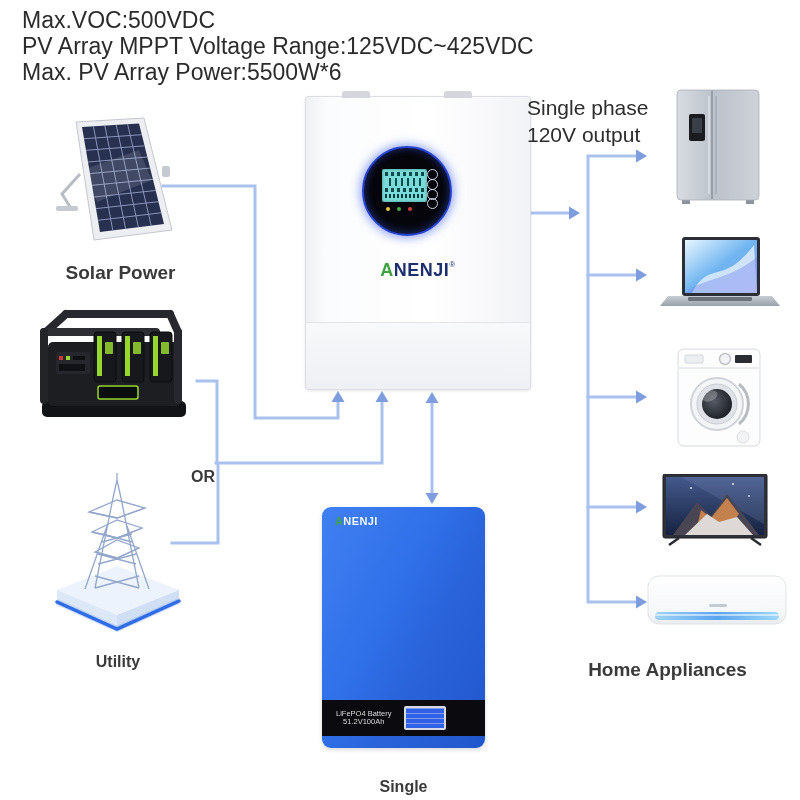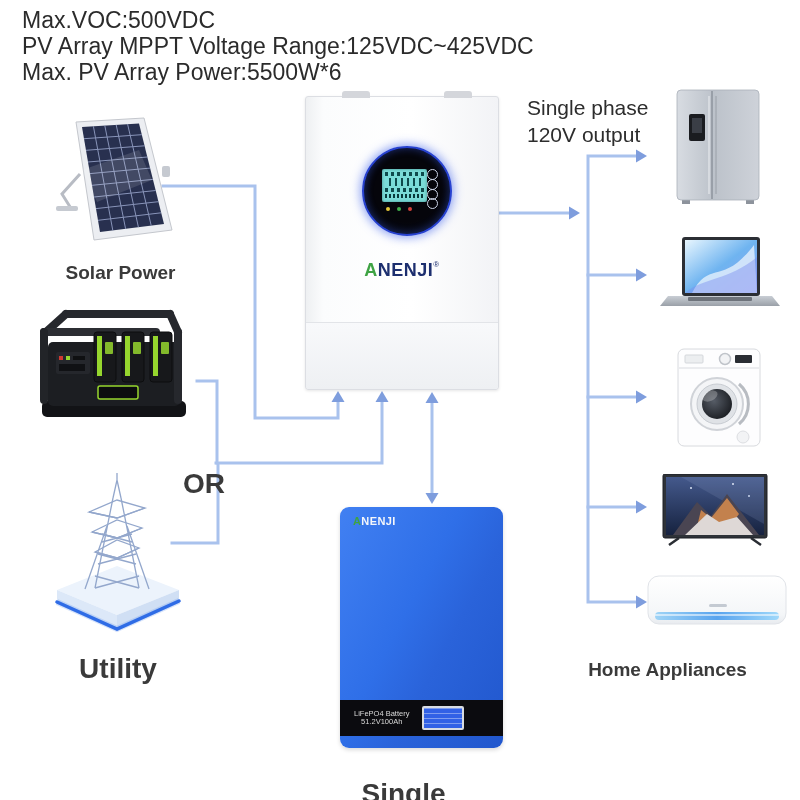--- a/index.html
+++ b/index.html
@@ -1,27 +1,27 @@
 <!DOCTYPE html>
 <html><head>
 <meta charset="utf-8">
 <style>
   html,body{margin:0;padding:0;background:#fff;}
   .canvas{position:relative;width:800px;height:800px;background:#ffffff;overflow:hidden;
           font-family:"Liberation Sans", sans-serif;color:#2b2b2b;}
   .abs{position:absolute;}
   .specs{left:22px;top:7px;font-size:23px;line-height:26px;color:#2b2b2b;}
   .label{position:absolute;font-weight:700;color:#3a3a3a;font-size:19px;text-align:center;margin-top:22px;}
-  .or-label{font-size:28px;}
+  .or-label{font-size:16px;}
   .out-text{left:527px;top:94px;font-size:21px;line-height:27px;color:#2d2d2d;}
 
   
   .inverter{left:305px;top:96px;width:192px;height:292px;border:1px solid #dcdee3;border-radius:3px;
             background:linear-gradient(90deg,#eef0f2 0%,#fbfcfd 9%,#ffffff 55%,#f2f3f6 100%);
-            box-shadow:0 1px 3px rgba(0,0,0,.10);}
+            box-shadow:0 1px 3px rgba(0,0,0,.10);padding-left:32px;}
   .inv-tab{position:absolute;top:-6px;width:28px;height:7px;background:#d4d6db;border-radius:3px 3px 0 0;}
   .inv-bottom{position:absolute;left:0;bottom:0;width:100%;height:66px;border-top:1px solid #e2e4e8;
               background:linear-gradient(180deg,#f8f9fb,#eef0f3);border-radius:0 0 3px 3px;}
   .inv-circle{position:absolute;left:56px;top:49px;width:86px;height:86px;border-radius:50%;
               background:radial-gradient(circle at 50% 45%,#05050b 55%,#0b1226 100%);
               border:2px solid #2742d0;
               box-shadow:0 0 10px 2px rgba(56,92,235,.55), inset 0 0 8px rgba(56,92,235,.45);}
   .inv-lcd{position:absolute;left:18px;top:21px;width:45px;height:33px;background:#7adcd8;
            border-radius:2px;box-shadow:inset 0 0 3px rgba(0,40,40,.45);padding:3px 3px 2px 3px;box-sizing:border-box;}
   .lcd-row{height:4px;margin-bottom:2px;background:repeating-linear-gradient(90deg,#0e4a4c 0 3px,transparent 3px 6px);}
@@ -31,21 +31,21 @@
   .inv-btn{position:absolute;left:63px;width:9px;height:9px;border:1.4px solid #cdd5e8;border-radius:50%;}
   .inv-led{position:absolute;top:59px;width:4px;height:4px;border-radius:50%;}
   .inv-logo{position:absolute;left:0;top:163px;width:100%;text-align:center;
             font-weight:800;font-size:18px;letter-spacing:.5px;color:#1d2f6f;}
   .inv-logo sup{font-size:8px;font-weight:400;vertical-align:9px;}
   .logo-green{color:#3fa344;}
 
   
   .battery{left:322px;top:507px;width:163px;height:241px;border-radius:9px;
            background:linear-gradient(118deg,#4180f2 0%,#2f6fe8 42%,#2a63da 62%,#2157cd 100%);
-           box-shadow:0 2px 4px rgba(0,0,0,.15);margin-left:18px;}
+           box-shadow:0 2px 4px rgba(0,0,0,.15);}
   .bat-logo{position:absolute;left:13px;top:8px;font-weight:800;font-size:11px;letter-spacing:.4px;color:#f4f6fa;}
   .bat-band{position:absolute;left:0;top:193px;width:100%;height:36px;background:#0b0b0f;
             display:flex;align-items:center;text-align:center;}
   .bat-band-text{margin-left:14px;font-size:7.5px;line-height:8.5px;color:#d9d9d9;}
   .bat-screen{margin-left:13px;width:42px;height:24px;background:#3161e6;border:2px solid #d8dce2;border-radius:2px;
               box-sizing:border-box;
               background-image:repeating-linear-gradient(180deg,rgba(255,255,255,.38) 0 1px,transparent 1px 5px);}
 
   svg{display:block;}
 </style>

